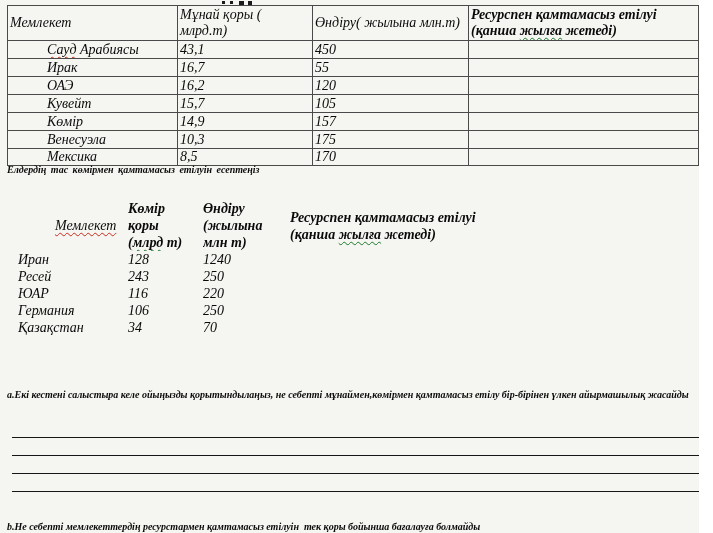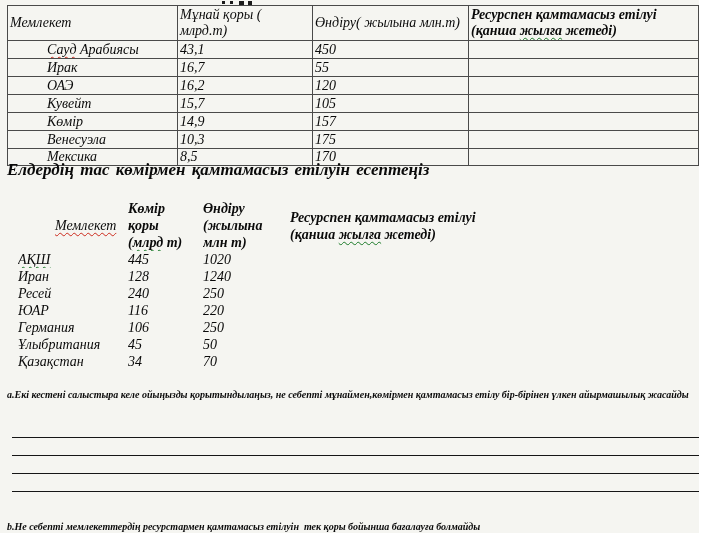--- a/index.html
+++ b/index.html
@@ -55,21 +55,21 @@
     text-underline-offset:2px; text-decoration-skip-ink:none;margin-left:37px;
   }
   .sq-green {
     text-decoration-line:underline; text-decoration-style:wavy;
     text-decoration-color:#1a7a28; text-decoration-thickness:1px;
     text-underline-offset:2px; text-decoration-skip-ink:none;
   }
 
   .heading {
     position:absolute; left:7px; top:162px; width:700px;
-    font-weight:bold; font-size:17px; line-height:16px;
+    font-weight:bold; font-size:10px; line-height:16px;
     word-spacing:2px;
   }
   .para {
     position:absolute; left:7px; width:700px;
     font-weight:bold; font-size:10px; line-height:18px;
     text-align:justify;
   }
   #question-a { top:386px; }
   #question-b { top:518px; white-space:pre-wrap; }
 
@@ -173,53 +173,41 @@
         </td>
         <td class="bold">
           <span class="blk">Өндіру</span>
           <span class="blk">(жылына</span>
           <span class="blk">млн т)</span>
         </td>
         <td class="bold vm"><span>Ресурспен қамтамасыз етілуі (қанша </span><span class="sq-green">жылға</span><span> жетеді)</span></td>
       </tr>
 
       <tr>
-        <td><span class="sq-green">АҚШ</span><span></span></td>
-        <td>445</td>
-        <td>1020</td>
-        <td></td>
-      </tr>
-      <tr>
         <td><span class="sq-green"></span><span>Иран</span></td>
         <td>128</td>
         <td>1240</td>
         <td></td>
       </tr>
       <tr>
         <td><span class="sq-green"></span><span>Ресей</span></td>
-        <td>240</td>
+        <td>243</td>
         <td>250</td>
         <td></td>
       </tr>
       <tr>
         <td><span class="sq-green"></span><span>ЮАР</span></td>
         <td>116</td>
         <td>220</td>
         <td></td>
       </tr>
       <tr>
         <td><span class="sq-green"></span><span>Германия</span></td>
         <td>106</td>
         <td>250</td>
-        <td></td>
-      </tr>
-      <tr>
-        <td><span class="sq-green"></span><span>Ұлыбритания</span></td>
-        <td>45</td>
-        <td>50</td>
         <td></td>
       </tr>
       <tr>
         <td><span class="sq-green"></span><span>Қазақстан</span></td>
         <td>34</td>
         <td>70</td>
         <td></td>
       </tr>
     </tbody>
   </table>

